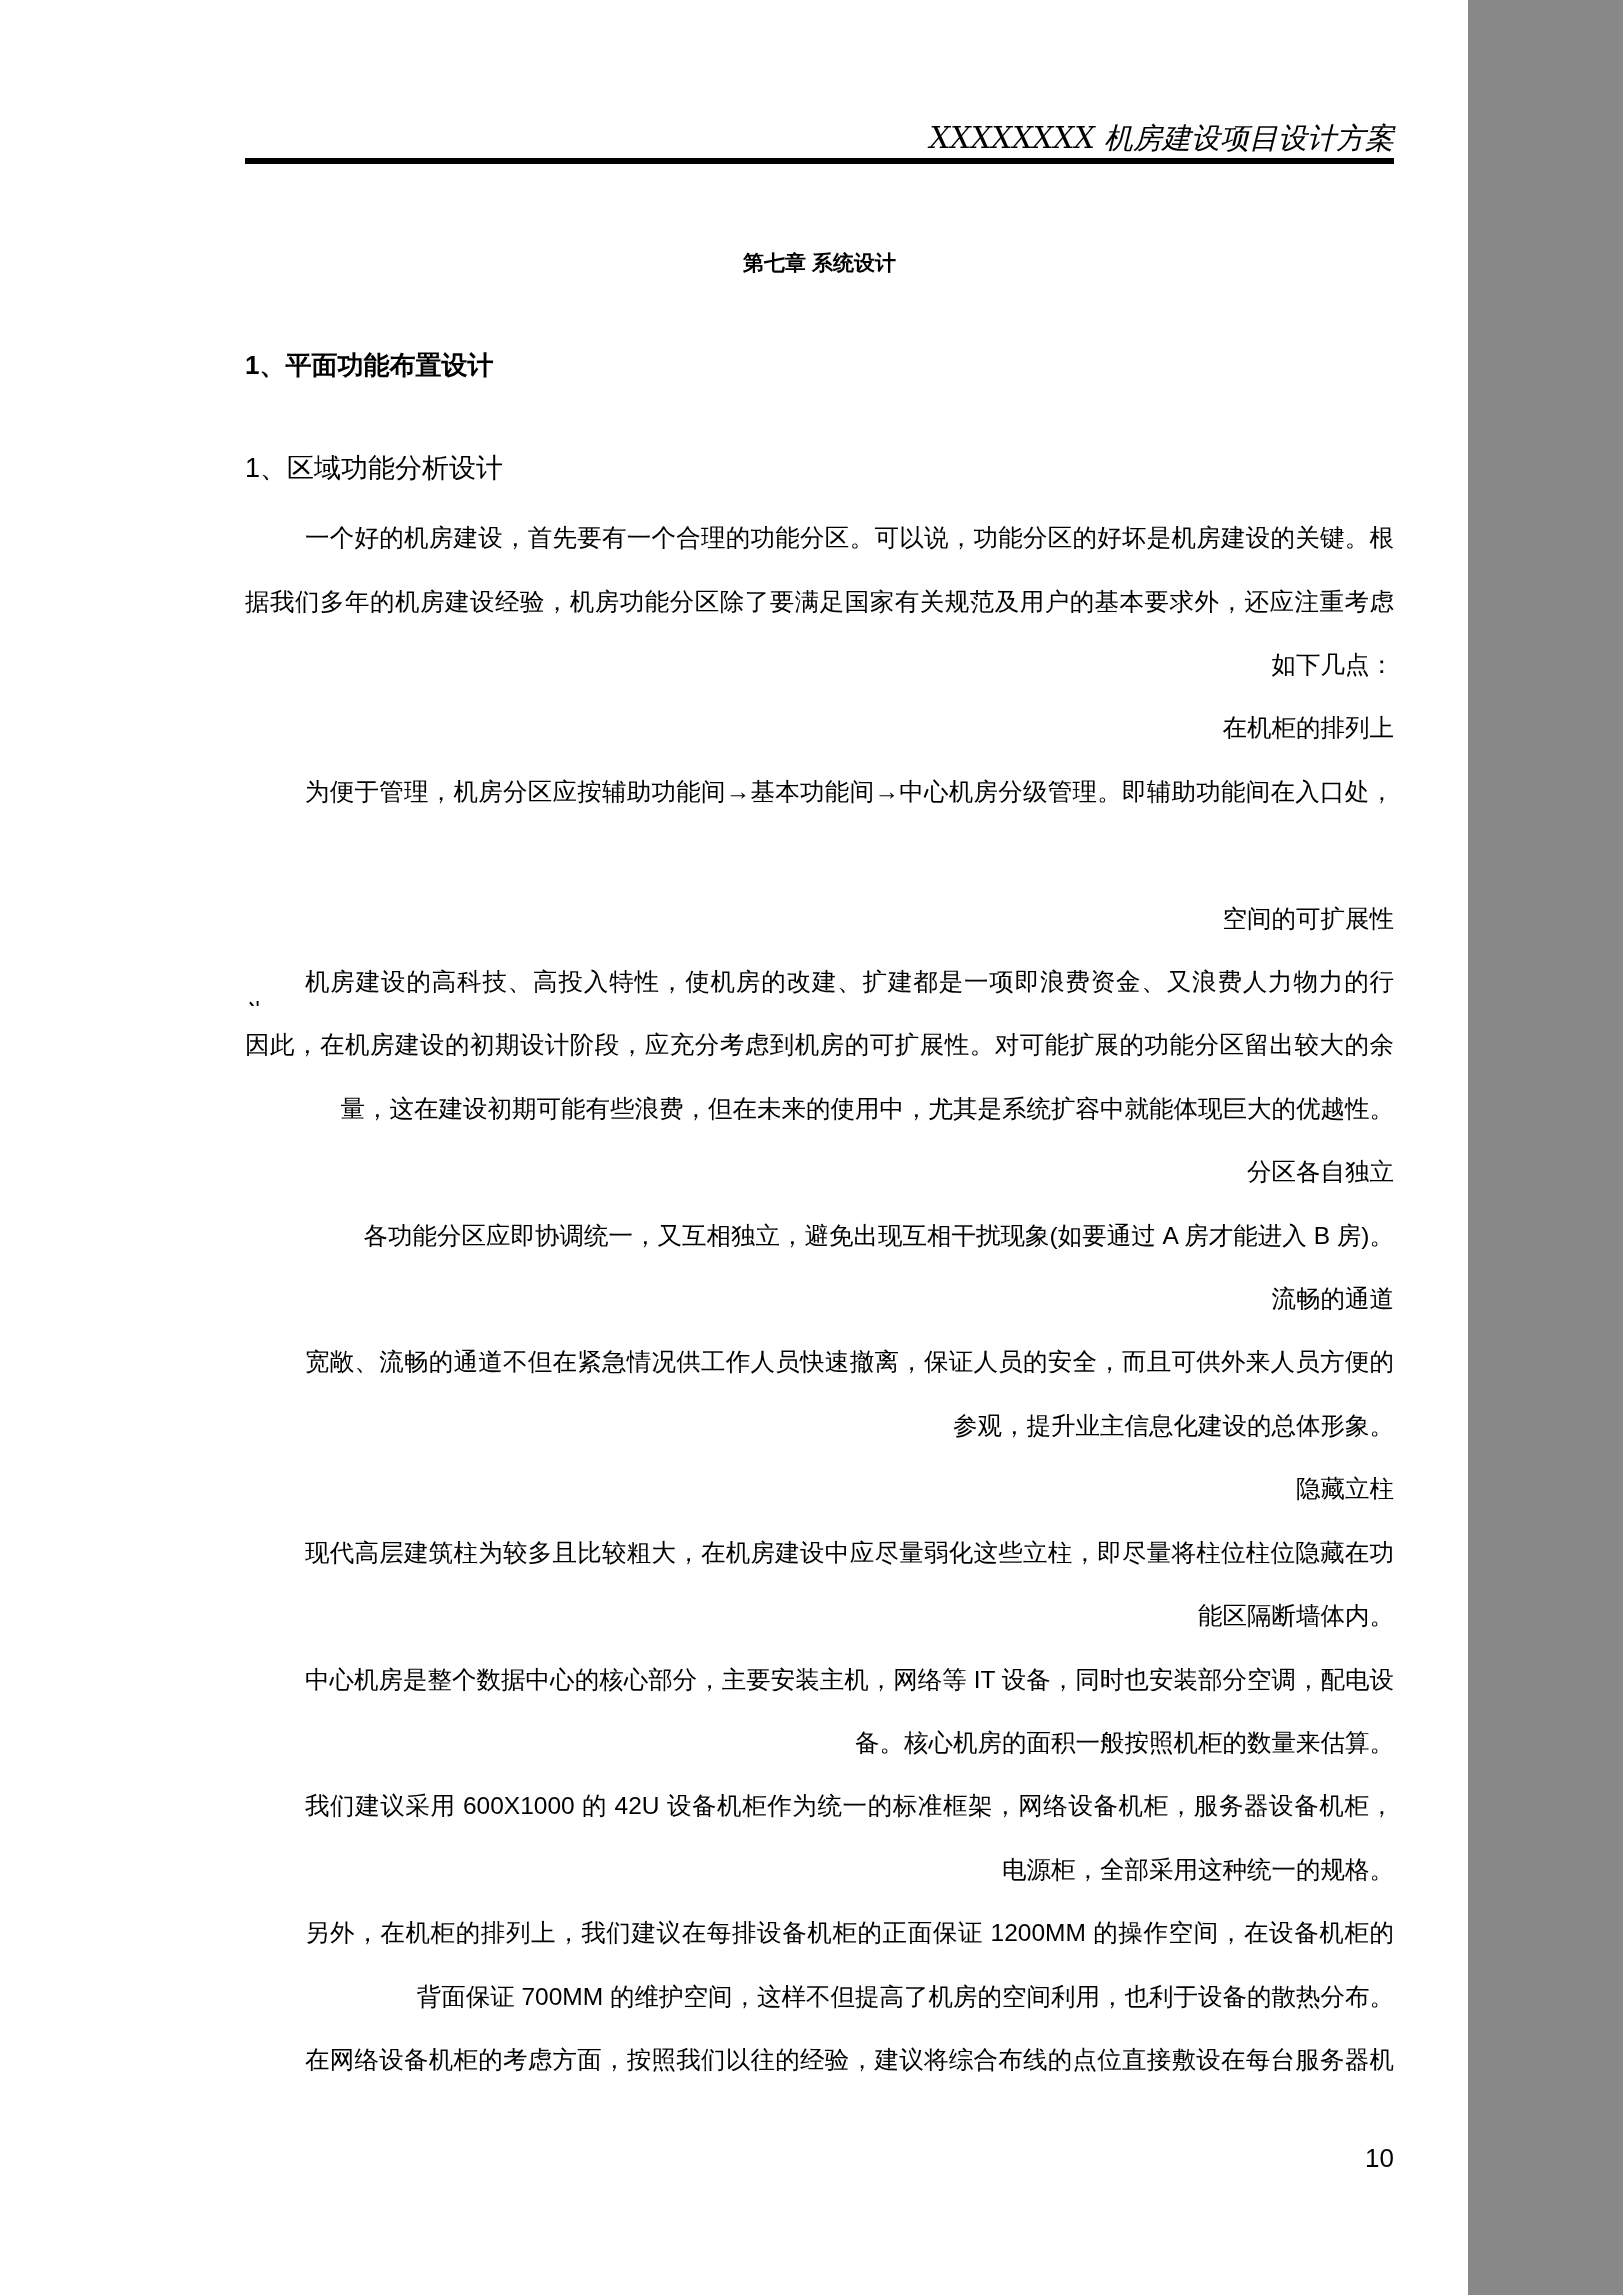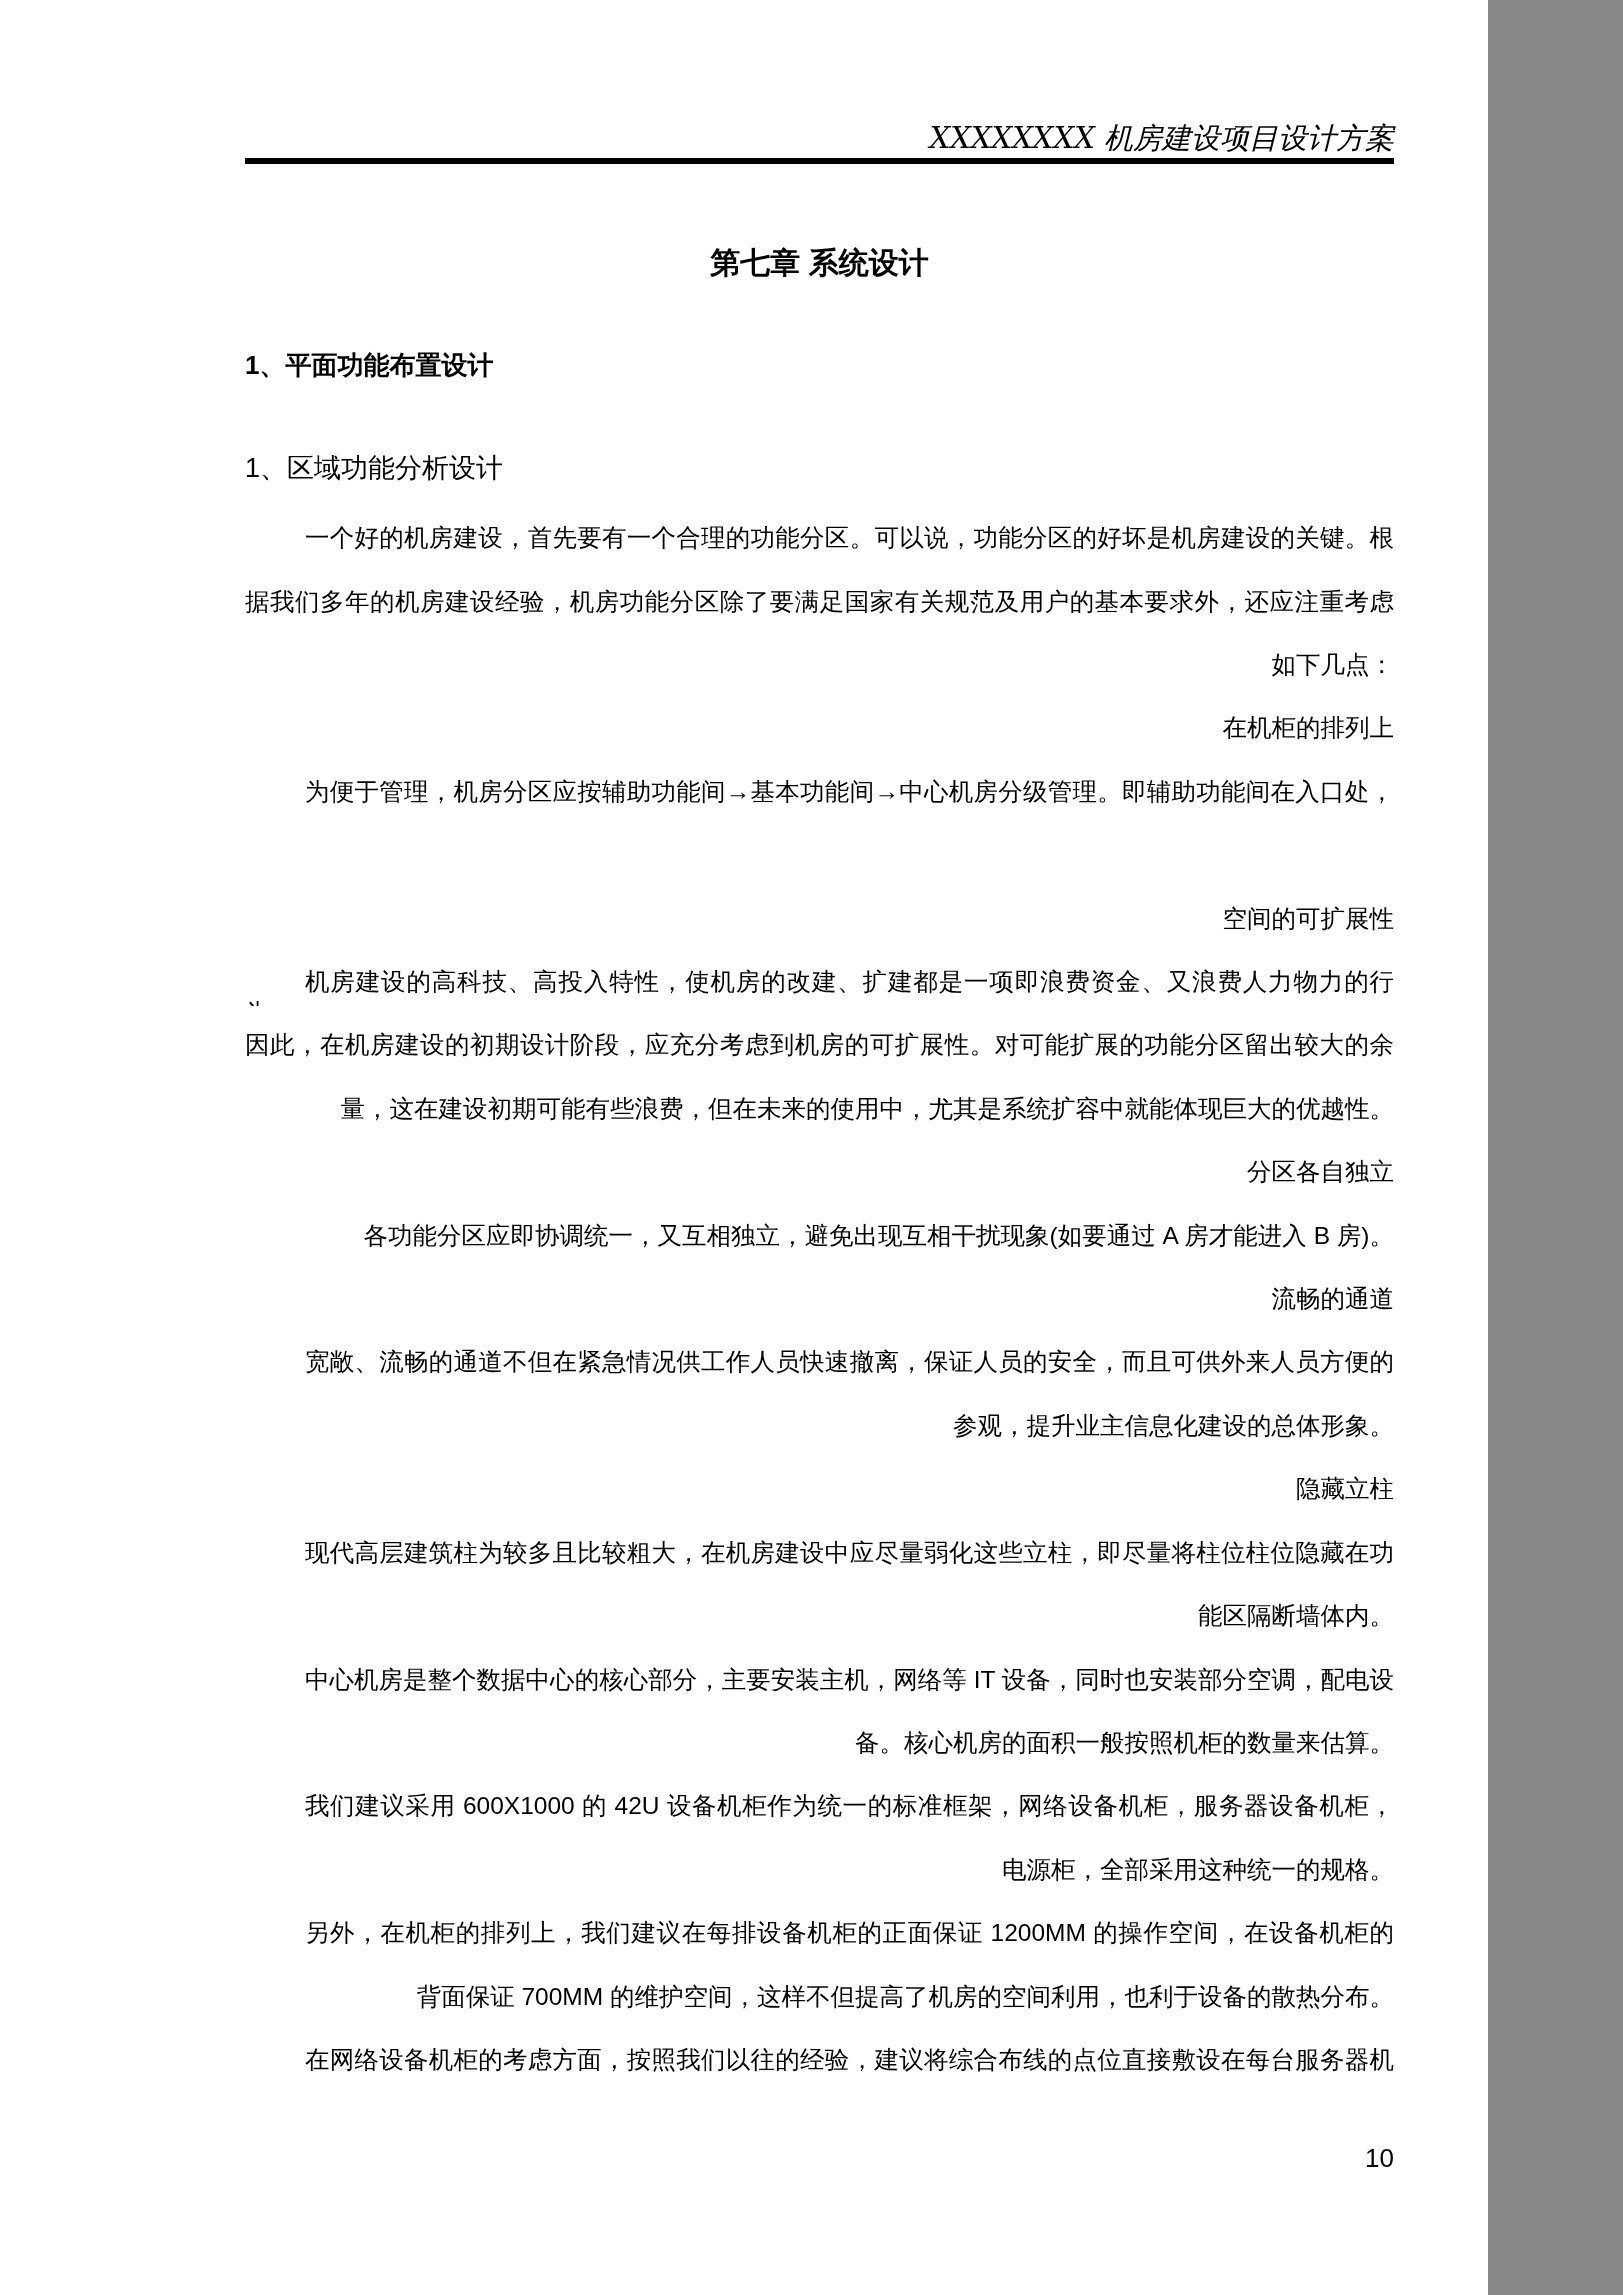--- a/index.html
+++ b/index.html
@@ -3,40 +3,39 @@
 <meta charset="utf-8">
 <style>
   html,body{margin:0;padding:0;background:#888;}
   .page{
     position:relative;
     width:1468px;height:2295px;
     background:#ffffff;
     font-family:"Liberation Sans", sans-serif;
     color:#000;
     overflow:hidden;
-    padding-left:20px;
   }
   .header-title{
     position:absolute;
     top:121px;left:245px;width:1149px;height:38px;
     font-family:"DejaVu Serif", serif;
     font-style:italic;
     font-size:29px;line-height:35px;
     text-align:right;
     white-space:nowrap;
   }
   .header-rule{
     position:absolute;
     top:158px;left:245px;width:1149px;height:6.1px;
     background:#000;
   }
   .chapter-title{
     position:absolute;
     top:244px;left:245px;width:1149px;height:41px;
-    font-size:30px;line-height:37px;font-weight:bold;
+    font-size:21px;line-height:37px;font-weight:bold;
     text-align:center;
     white-space:nowrap;
   }
   .section-heading{
     position:absolute;
     top:347px;left:245px;width:1149px;height:41px;
     font-size:26px;line-height:37px;font-weight:bold;
     text-align:left;
     white-space:nowrap;
   }

